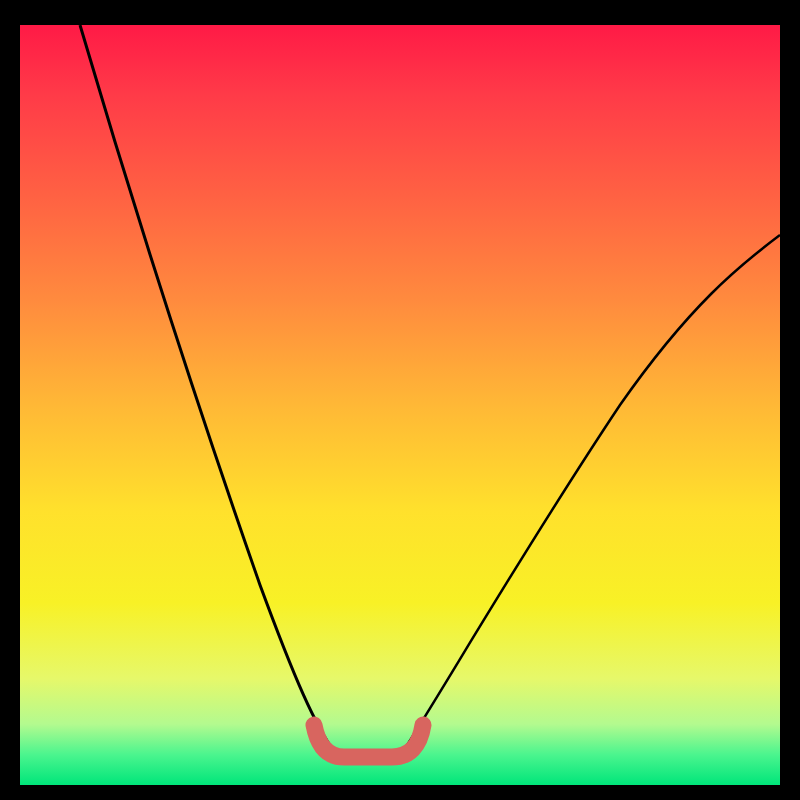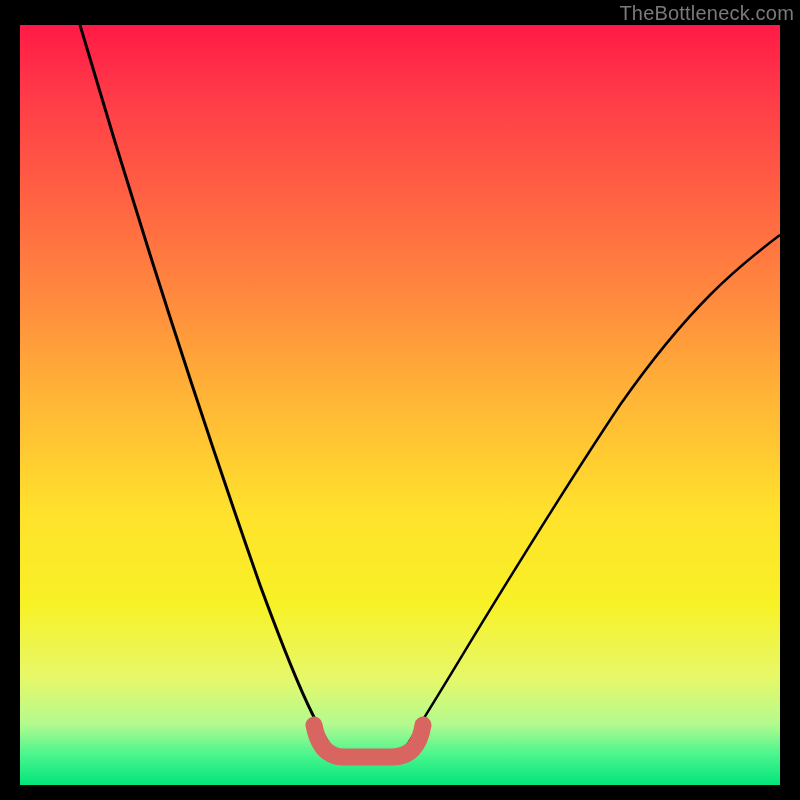--- a/index.html
+++ b/index.html
@@ -55,21 +55,20 @@
     top: 0;
     width: 760px;
     height: 760px;
   }
 </style>
 </head>
 <body>
 
 <div class="frame">
 
-  <div class="watermark">TheBottleneck.com</div>
 
   <div class="plot">
     <svg class="curve" viewBox="0 0 760 760" preserveAspectRatio="none">
 
       <path d="M 60 0
                C 110 170, 170 360, 240 560
                C 275 655, 295 700, 315 728" fill="none" stroke="#000" stroke-width="3"></path>
 
       <path d="M 315 728 L 382 728" fill="none" stroke="#000" stroke-width="3"></path>
 

